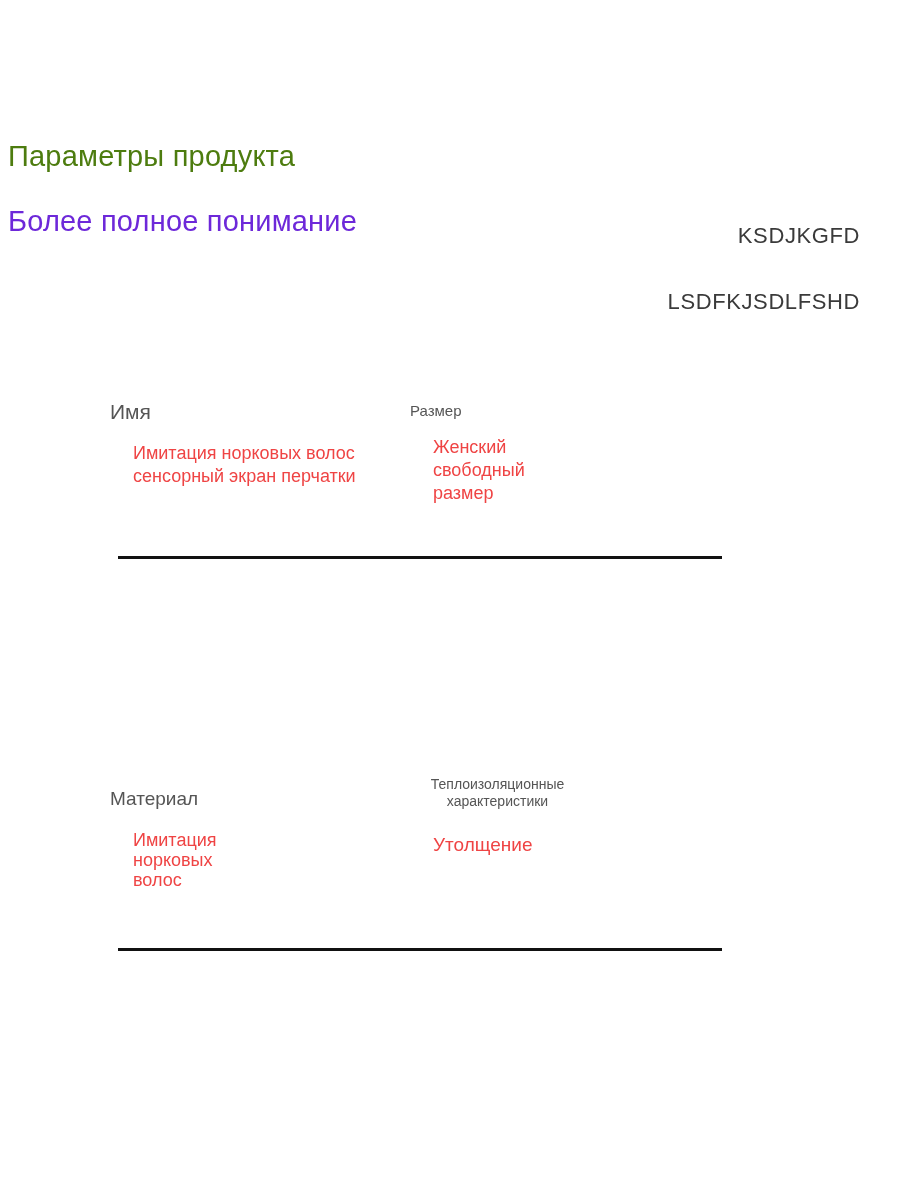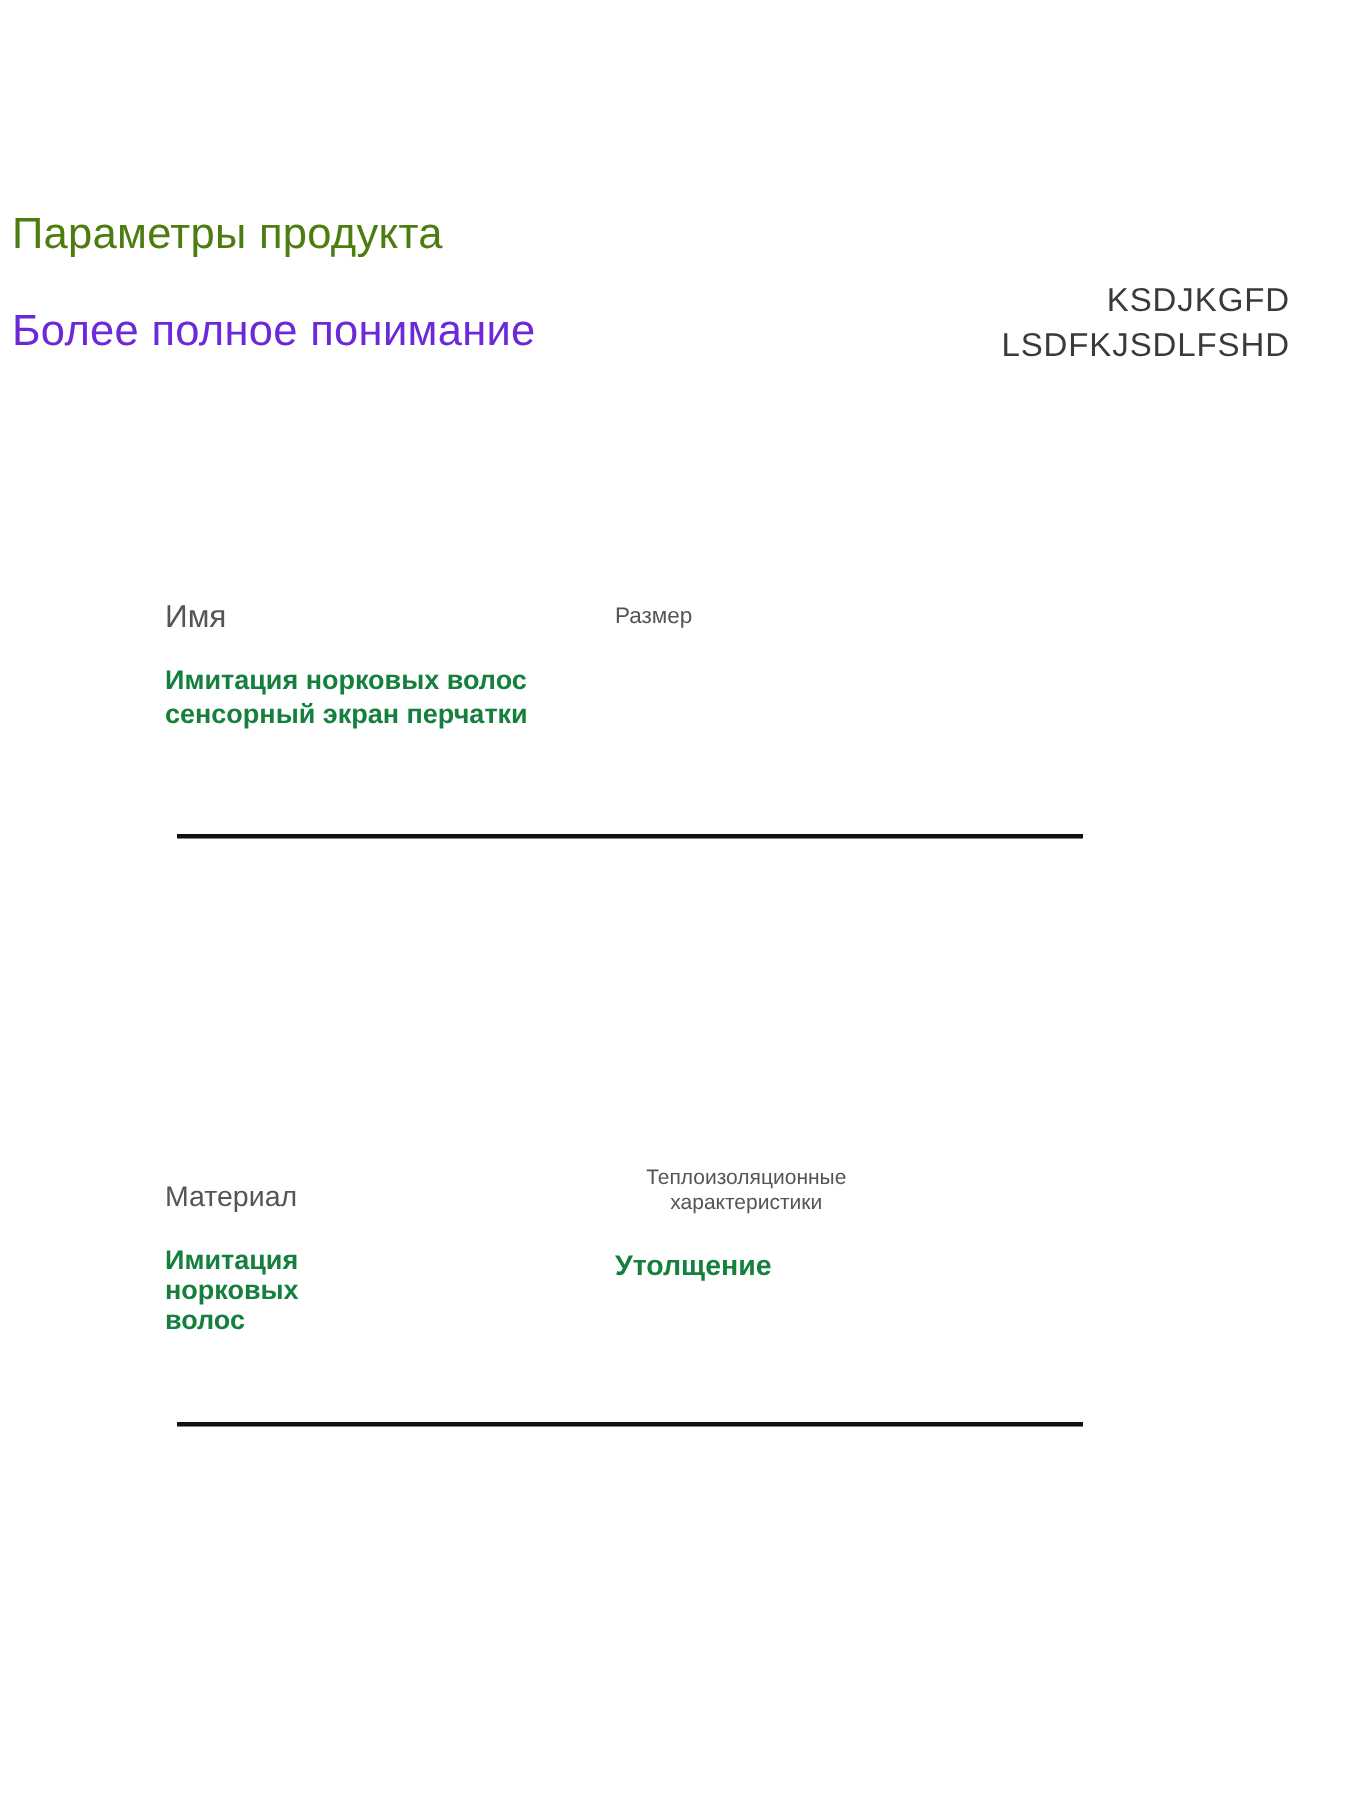--- a/index.html
+++ b/index.html
@@ -56,20 +56,21 @@
     top: 55px;
     text-align: right;
     font-size: 22px;
     line-height: 30px;
     color: #3a3a3a;
     letter-spacing: 0.6px;
   }
   .brand-line {
     display: block;
     white-space: nowrap;
+    margin-top: 36px;
   }
 
   
   .specs {
     position: absolute;
     top: 390px;
     left: 0;
     width: 900px;
   }
   .spec-row {
@@ -78,23 +79,24 @@
   }
   .cell {
     position: absolute;
   }
   .cell-label {
     color: #555555;
     font-weight: 400;
     white-space: pre-line;
   }
   .cell-value {
-    color: #15803d;
-    font-weight: 700;
+    color: #ef4444;
+    font-weight: 400;
     white-space: pre-line;
+    margin-left: 23px;
   }
   .divider {
     position: absolute;
     left: 118px;
     width: 604px;
     height: 3px;
     background: #111111;
   }
 
   
@@ -140,20 +142,23 @@
   <div class="specs">
 
     <div class="spec-row" id="row1">
       <div class="cell left">
         <div class="cell-label">Имя</div>
         <div class="cell-value">Имитация норковых волос
 сенсорный экран перчатки</div>
       </div>
       <div class="cell right">
         <div class="cell-label">Размер</div>
+        <div class="cell-value">Женский
+свободный
+размер</div>
       </div>
       <div class="divider"></div>
     </div>
 
     <div class="spec-row" id="row2">
       <div class="cell left">
         <div class="cell-label">Материал</div>
         <div class="cell-value">Имитация
 норковых
 волос</div>

